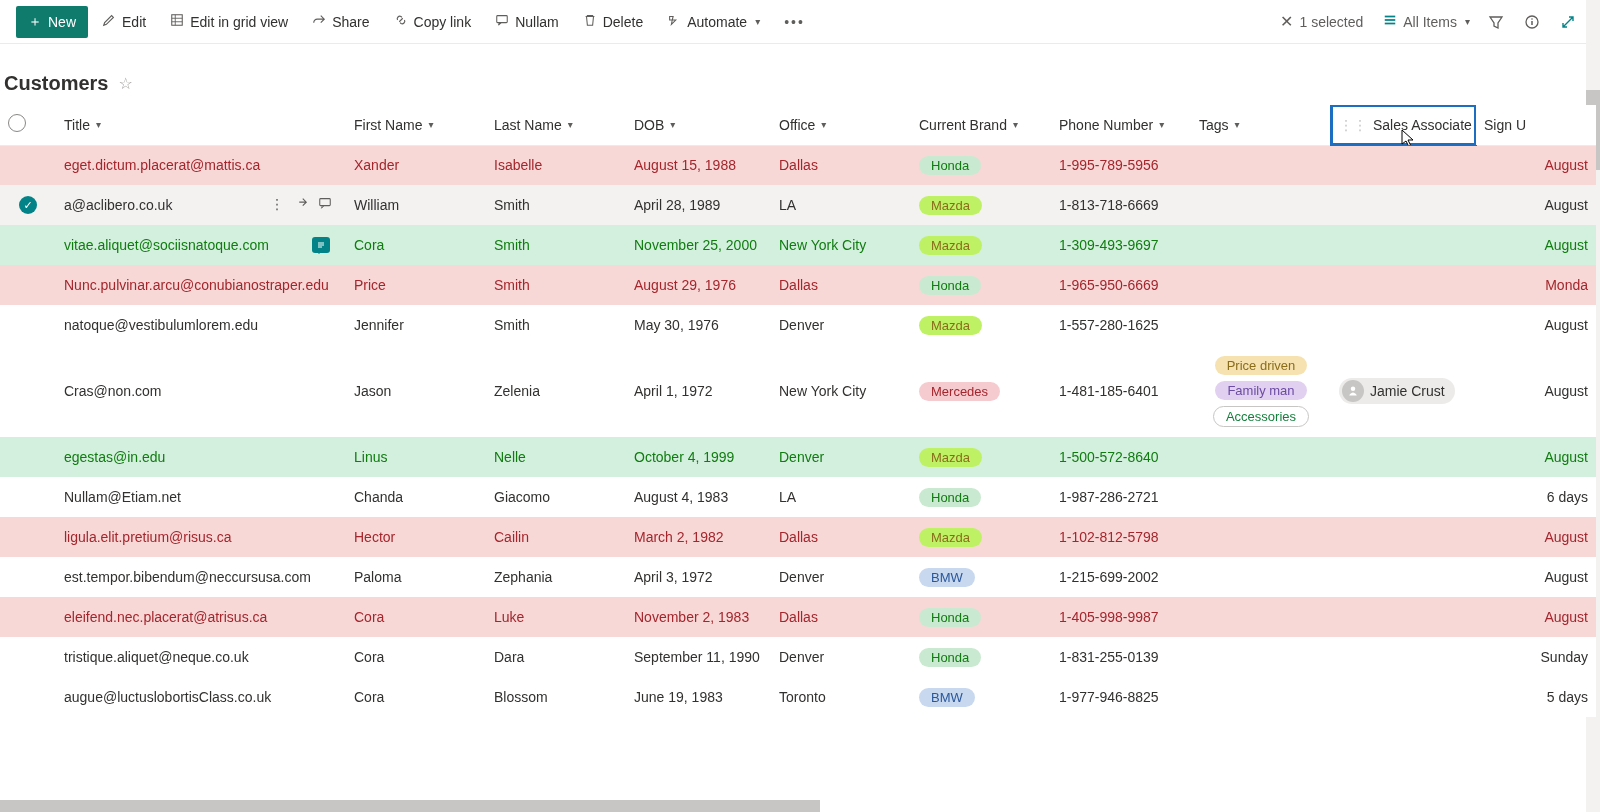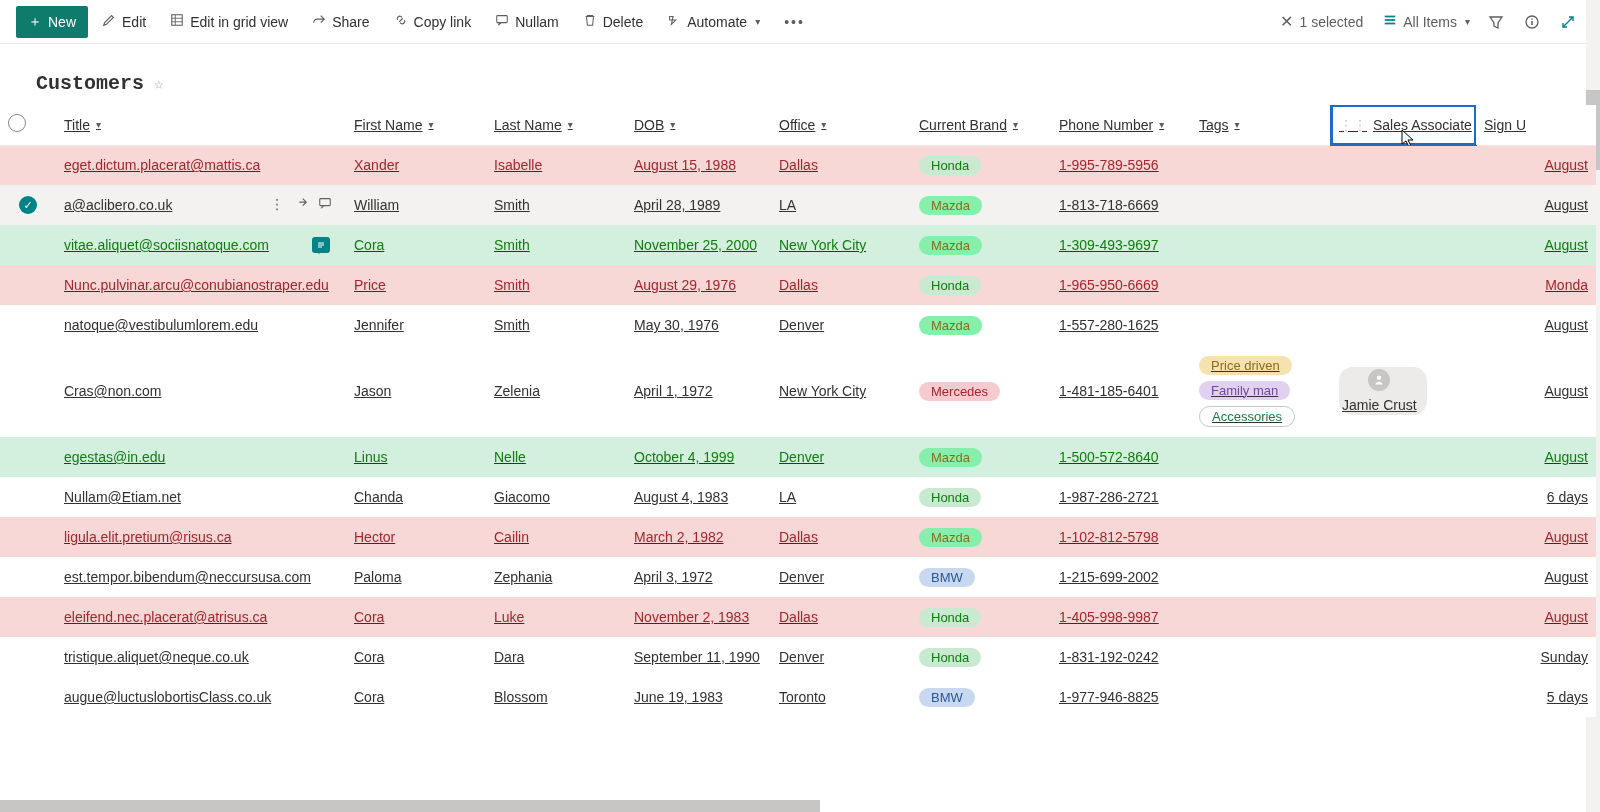--- a/index.html
+++ b/index.html
@@ -15,27 +15,27 @@
   .command-bar { height:44px; display:flex; align-items:center; padding:0 16px; gap:4px; border-bottom:1px solid #edebe9; }
   .cmd-btn { display:flex; align-items:center; gap:6px; height:32px; padding:0 10px; border:none; background:transparent; color:#323130; cursor:pointer; font-size:14px; }
   .cmd-btn.primary { background:#0f7b6c; color:#fff; border-radius:2px; padding:0 12px; }
   .chev { font-size:10px; color:#605e5c; margin-left:2px; }
   .spacer { flex:1; }
   .icon-btn { width:32px; height:32px; display:flex; align-items:center; justify-content:center; cursor:pointer; color:#605e5c; }
   .view-switch { display:flex; align-items:center; gap:6px; color:#605e5c; padding:0 6px; cursor:pointer; }
   .sel-bar { display:flex; align-items:center; gap:6px; color:#605e5c; margin-right:10px; }
 
   
-  .list-title-row { padding:28px 36px 10px; display:flex; align-items:center; gap:10px;font-family:Liberation Mono, monospace; }
+  .list-title-row { padding:28px 4px 10px; display:flex; align-items:center; gap:10px; }
   .list-title-row h2 { font-weight:600; font-size:20px; }
   .fav-star { color:#a19f9d; cursor:pointer; font-size:16px; }
 
   
   .table-wrap { flex:1; overflow:auto; position:relative; }
-  table { border-collapse:collapse; width:1432px; table-layout:fixed;text-decoration:underline; }
+  table { border-collapse:collapse; width:1432px; table-layout:fixed; }
   th, td { text-align:left; padding:0 8px; vertical-align:middle; white-space:nowrap; overflow:hidden; text-overflow:ellipsis; }
   thead th { height:40px; font-weight:400; color:#323130; border-bottom:1px solid #edebe9; position:sticky; top:0; background:#fff; z-index:2; }
   thead th .hd { display:flex; align-items:center; gap:4px; cursor:pointer;}
   thead th .hd .chev { font-size:10px; }
   tbody tr { height:40px; }
   tbody tr.bg-red   { background:#f7d8d7; }
   tbody tr.bg-green { background:#d3efdd; }
   tbody tr.bg-white { background:#ffffff; }
   tbody tr.bg-sel   { background:#f3f2f1; }
   tbody tr.tall { height:92px; }
@@ -60,30 +60,30 @@
   .row-actions span { cursor:pointer; font-size:14px; }
   .comment-badge { position:absolute; right:8px; width:18px; height:16px; background:#038387; border-radius:3px; display:flex; align-items:center; justify-content:center; }
   .comment-badge::after { content:""; position:absolute; bottom:-4px; left:4px; border:3px solid transparent; border-top-color:#038387; }
 
   .txt-red   { color:#a4262c; }
   .txt-green { color:#107c10; }
   .txt-norm  { color:#323130; }
 
   .pill { display:inline-block; padding:2px 12px; border-radius:12px; font-size:13px; }
   .pill.honda    { background:#c9ead0; color:#107c10; }
-  .pill.mazda    { background:#86efac; color:#8a6d1b; }
+  .pill.mazda    { background:#bef264; color:#8a6d1b; }
   .pill.mercedes { background:#f6cbd0; color:#a4262c; }
   .pill.bmw      { background:#c7d8ef; color:#2b579a; }
   .pill.tag-price  { background:#f6e2b0; color:#8a6d1b; }
   .pill.tag-family { background:#e1d0f0; color:#6b4ba3; }
   .pill.tag-acc    { background:#fff; color:#15803d; border:1px solid #c8c6c4; }
 
-  .tags-stack { display:flex; flex-direction:column; gap:6px; align-items:flex-start; padding:6px 0; }
-
-  .assoc-chip { display:flex; align-items:center; gap:6px; background:#edebe9; border-radius:14px; padding:2px 10px 2px 3px; width:max-content;flex-direction:column; }
+  .tags-stack { display:flex; flex-direction:column; gap:6px; align-items:center; padding:6px 0; }
+
+  .assoc-chip { display:flex; align-items:center; gap:6px; background:#edebe9; border-radius:14px; padding:2px 10px 2px 3px; width:max-content; }
   .assoc-chip .avatar { width:22px; height:22px; background:#c8c6c4; border-radius:50%; display:flex; align-items:center; justify-content:center; color:#fff; font-size:12px; }
 
   .col-header-selected { outline:3px solid #1b6ec2; outline-offset:-2px; }
 
   .cursor-pointer { position:absolute; width:14px; height:20px; z-index:10; pointer-events:none; }
 
   
   .fake-scroll-track { position:absolute; top:0; right:0; width:14px; height:812px; background:#f3f2f1; }
   .fake-scroll-thumb { position:absolute; right:0; top:90px; width:14px; height:80px; background:#c8c6c4; }
   .fake-hscroll { position:absolute; bottom:0; left:0; height:12px; width:820px; background:#c8c6c4; }
@@ -515,21 +515,21 @@
             <td>
               <div class="title-cell">
                 <span class="txt-norm">tristique.aliquet@neque.co.uk</span>
               </div>
             </td>
             <td><span class="txt-norm">Cora</span></td>
             <td><span class="txt-norm">Dara</span></td>
             <td><span class="txt-norm">September 11, 1990</span></td>
             <td><span class="txt-norm">Denver</span></td>
             <td><span class="pill honda">Honda</span></td>
-            <td><span class="txt-norm">1-831-192-0242</span></td>
+            <td><span class="txt-norm">1-831-255-0139</span></td>
             <td></td>
             <td></td>
             <td style="text-align: right;"><span class="txt-norm">Sunday</span></td>
           </tr>
           <tr class="bg-white">
             <td class="col-select"></td>
             <td>
               <div class="title-cell">
                 <span class="txt-norm">augue@luctuslobortisClass.co.uk</span>
               </div>

